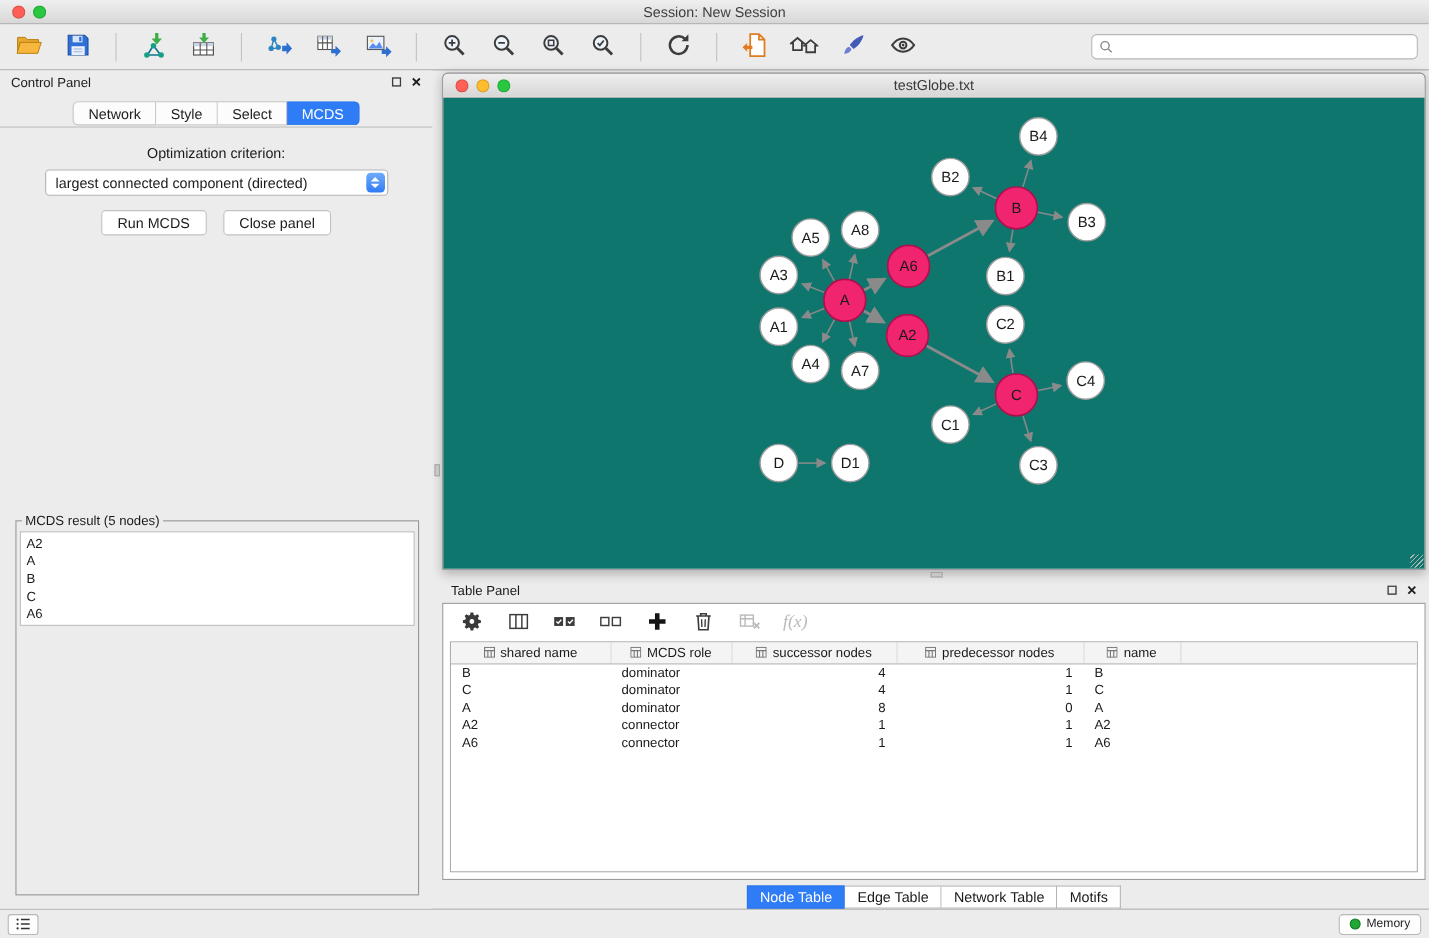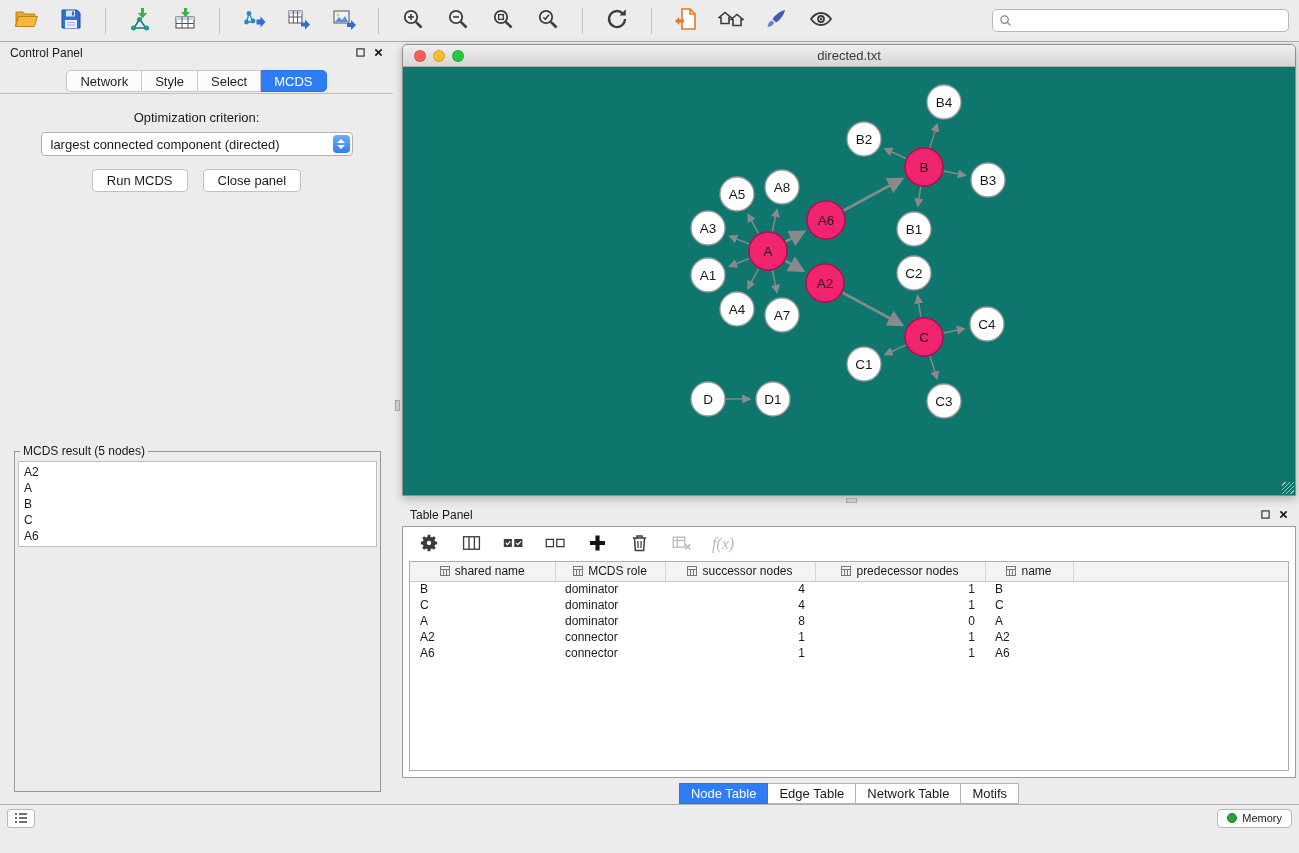--- a/index.html
+++ b/index.html
@@ -125,20 +125,27 @@
     border-radius:4px; display:flex; align-items:center; gap:5px; padding:0 9px;
     font-size:11px; color:#1c1c1c; }
   .mem-dot { width:10px; height:10px; border-radius:50%; background:#21a832;
     border:1px solid #157a22; display:inline-block; }
 </style>
 </head>
 <body>
 
 <div class="app">
 
+  <div class="titlebar">
+    <div class="traffic">
+      <span class="light red"></span>
+      <span class="light green"></span>
+    </div>
+    <span class="title-text">Session: New Session</span>
+  </div>
 
   <div class="toolbar">
     <div class="tb-icons">
         <button class="tb-btn">
           <span><svg viewBox="0 0 24 24">
               <path d="M2 19V5h7l2 2h10v3H4z" fill="#e8a72e" stroke="#b97f10" stroke-width="0.9"></path>
               <path d="M1.5 19.5L4.5 9.5h19l-3.2 10z" fill="#f6b73c" stroke="#b97f10" stroke-width="0.9"></path>
             </svg></span>
         </button>
         <button class="tb-btn">
@@ -323,21 +330,21 @@
 
     <main class="main-area">
 
       <div class="network-window">
         <div class="net-titlebar">
           <div class="traffic" style="top:5px">
             <span class="light red"></span>
             <span class="light yellow"></span>
             <span class="light green"></span>
           </div>
-          <span>directed.txt</span>
+          <span>testGlobe.txt</span>
         </div>
         <div class="net-canvas">
           <svg class="graph" width="889" height="428">
               <defs>
                 <marker id="arw" viewBox="0 0 10 10" refX="8.5" refY="5" markerWidth="6.5" markerHeight="6.5" orient="auto">
                   <path d="M0 0L10 5L0 10z" fill="#8a8a8a"></path>
                 </marker>
               </defs>
               <line x1="355.4" y1="166.4" x2="345.0" y2="147.2" stroke="#8a8a8a" stroke-width="1.4" marker-end="url(#arw)"></line>
               <line x1="369.3" y1="164.5" x2="374.1" y2="142.5" stroke="#8a8a8a" stroke-width="1.4" marker-end="url(#arw)"></line>

